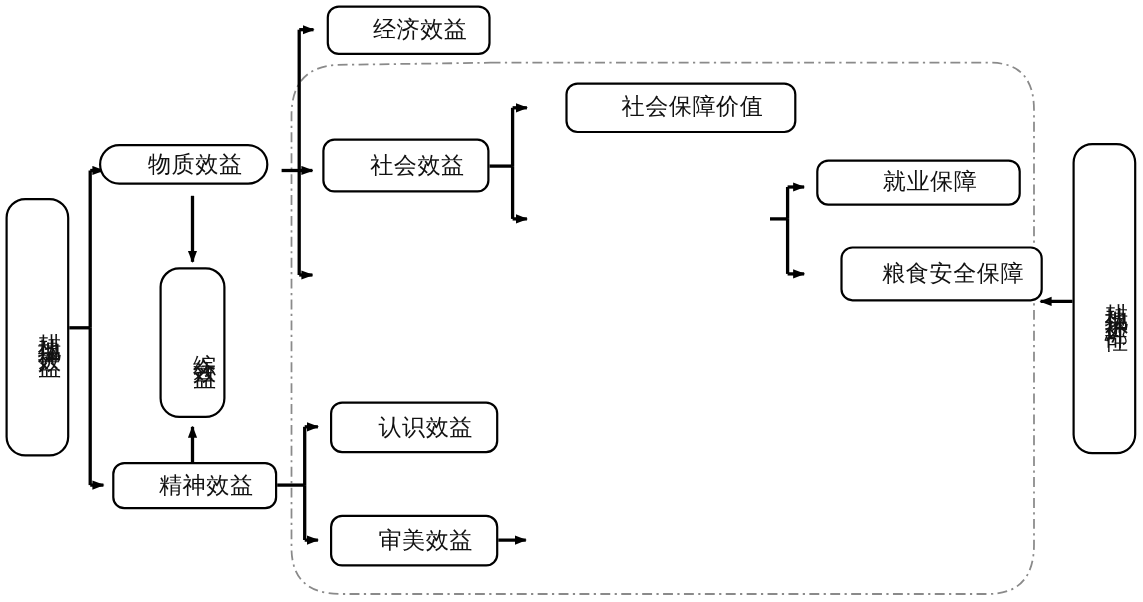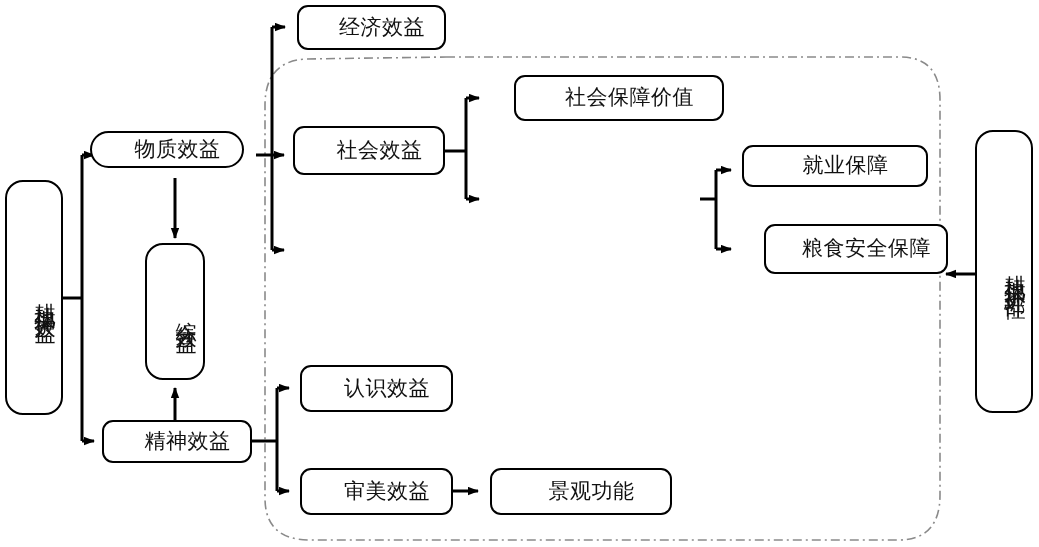--- a/index.html
+++ b/index.html
@@ -186,21 +186,18 @@
   </div>
 
   <div class="node-box" style="left:300px; top:365px; width:153px; height:47px;">
     <span class="node-label">认识效益</span>
   </div>
 
   <div class="node-box" style="left:300px; top:468px; width:153px; height:47px;">
     <span class="node-label">审美效益</span>
   </div>
 
-  <div class="node-box" style="left:490px; top:468px; width:182px; height:47px;">
-    <span class="node-label">景观功能</span>
-  </div>
 
   <div class="node-box tall-round" style="left:975px; top:130px; width:58px; height:283px;">
     <span class="node-label vertical">耕地保护外部性</span>
   </div>
 
 </div>
 
 </body></html>

